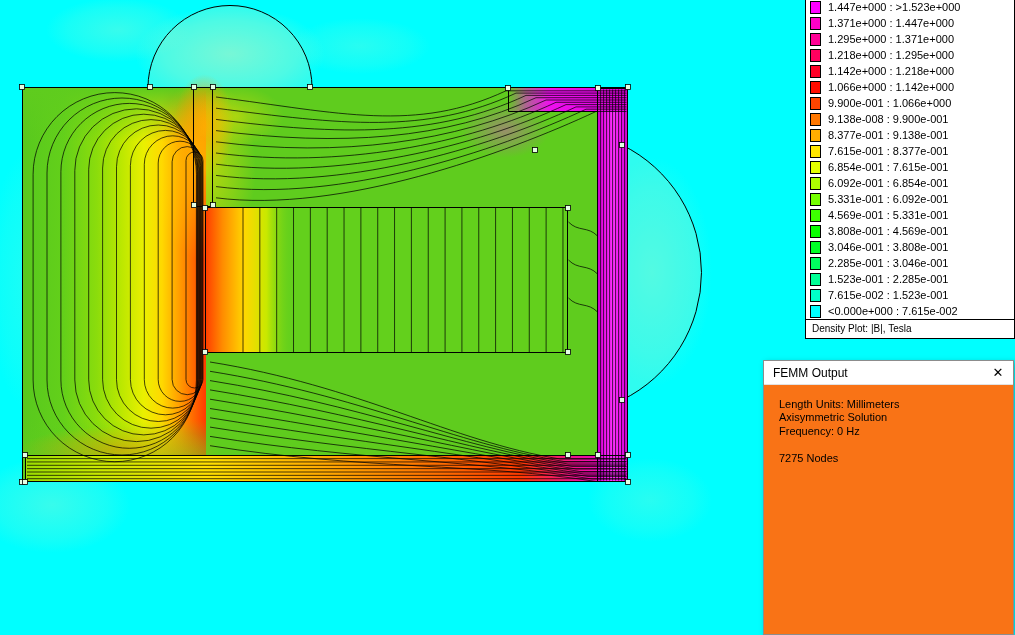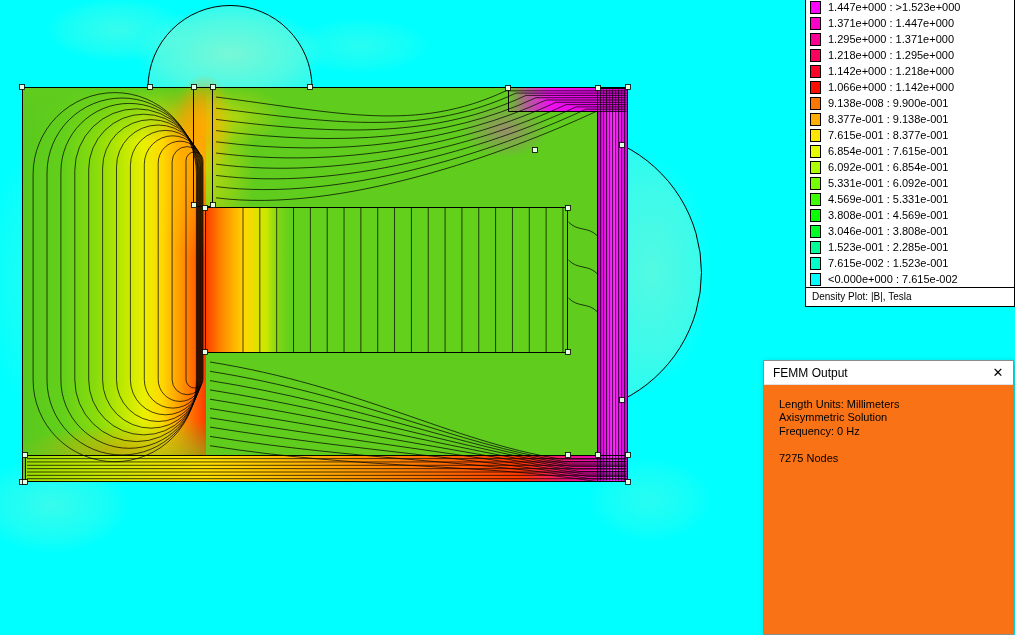--- a/index.html
+++ b/index.html
@@ -285,20 +285,24 @@
         </div>
         <div class="lrow">
           <span class="swatch" style="background: rgb(255, 0, 38);"></span>
           <span class="llabel">1.142e+000 : 1.218e+000</span>
         </div>
         <div class="lrow">
           <span class="swatch" style="background: rgb(255, 13, 0);"></span>
           <span class="llabel">1.066e+000 : 1.142e+000</span>
         </div>
         <div class="lrow">
+          <span class="swatch" style="background: rgb(255, 68, 0);"></span>
+          <span class="llabel">9.900e-001 : 1.066e+000</span>
+        </div>
+        <div class="lrow">
           <span class="swatch" style="background: rgb(255, 119, 0);"></span>
           <span class="llabel">9.138e-008 : 9.900e-001</span>
         </div>
         <div class="lrow">
           <span class="swatch" style="background: rgb(255, 174, 0);"></span>
           <span class="llabel">8.377e-001 : 9.138e-001</span>
         </div>
         <div class="lrow">
           <span class="swatch" style="background: rgb(255, 230, 0);"></span>
           <span class="llabel">7.615e-001 : 8.377e-001</span>
@@ -319,20 +323,24 @@
           <span class="swatch" style="background: rgb(61, 255, 0);"></span>
           <span class="llabel">4.569e-001 : 5.331e-001</span>
         </div>
         <div class="lrow">
           <span class="swatch" style="background: rgb(8, 255, 0);"></span>
           <span class="llabel">3.808e-001 : 4.569e-001</span>
         </div>
         <div class="lrow">
           <span class="swatch" style="background: rgb(0, 255, 38);"></span>
           <span class="llabel">3.046e-001 : 3.808e-001</span>
+        </div>
+        <div class="lrow">
+          <span class="swatch" style="background: rgb(0, 255, 94);"></span>
+          <span class="llabel">2.285e-001 : 3.046e-001</span>
         </div>
         <div class="lrow">
           <span class="swatch" style="background: rgb(0, 255, 149);"></span>
           <span class="llabel">1.523e-001 : 2.285e-001</span>
         </div>
         <div class="lrow">
           <span class="swatch" style="background: rgb(0, 255, 200);"></span>
           <span class="llabel">7.615e-002 : 1.523e-001</span>
         </div>
         <div class="lrow">

